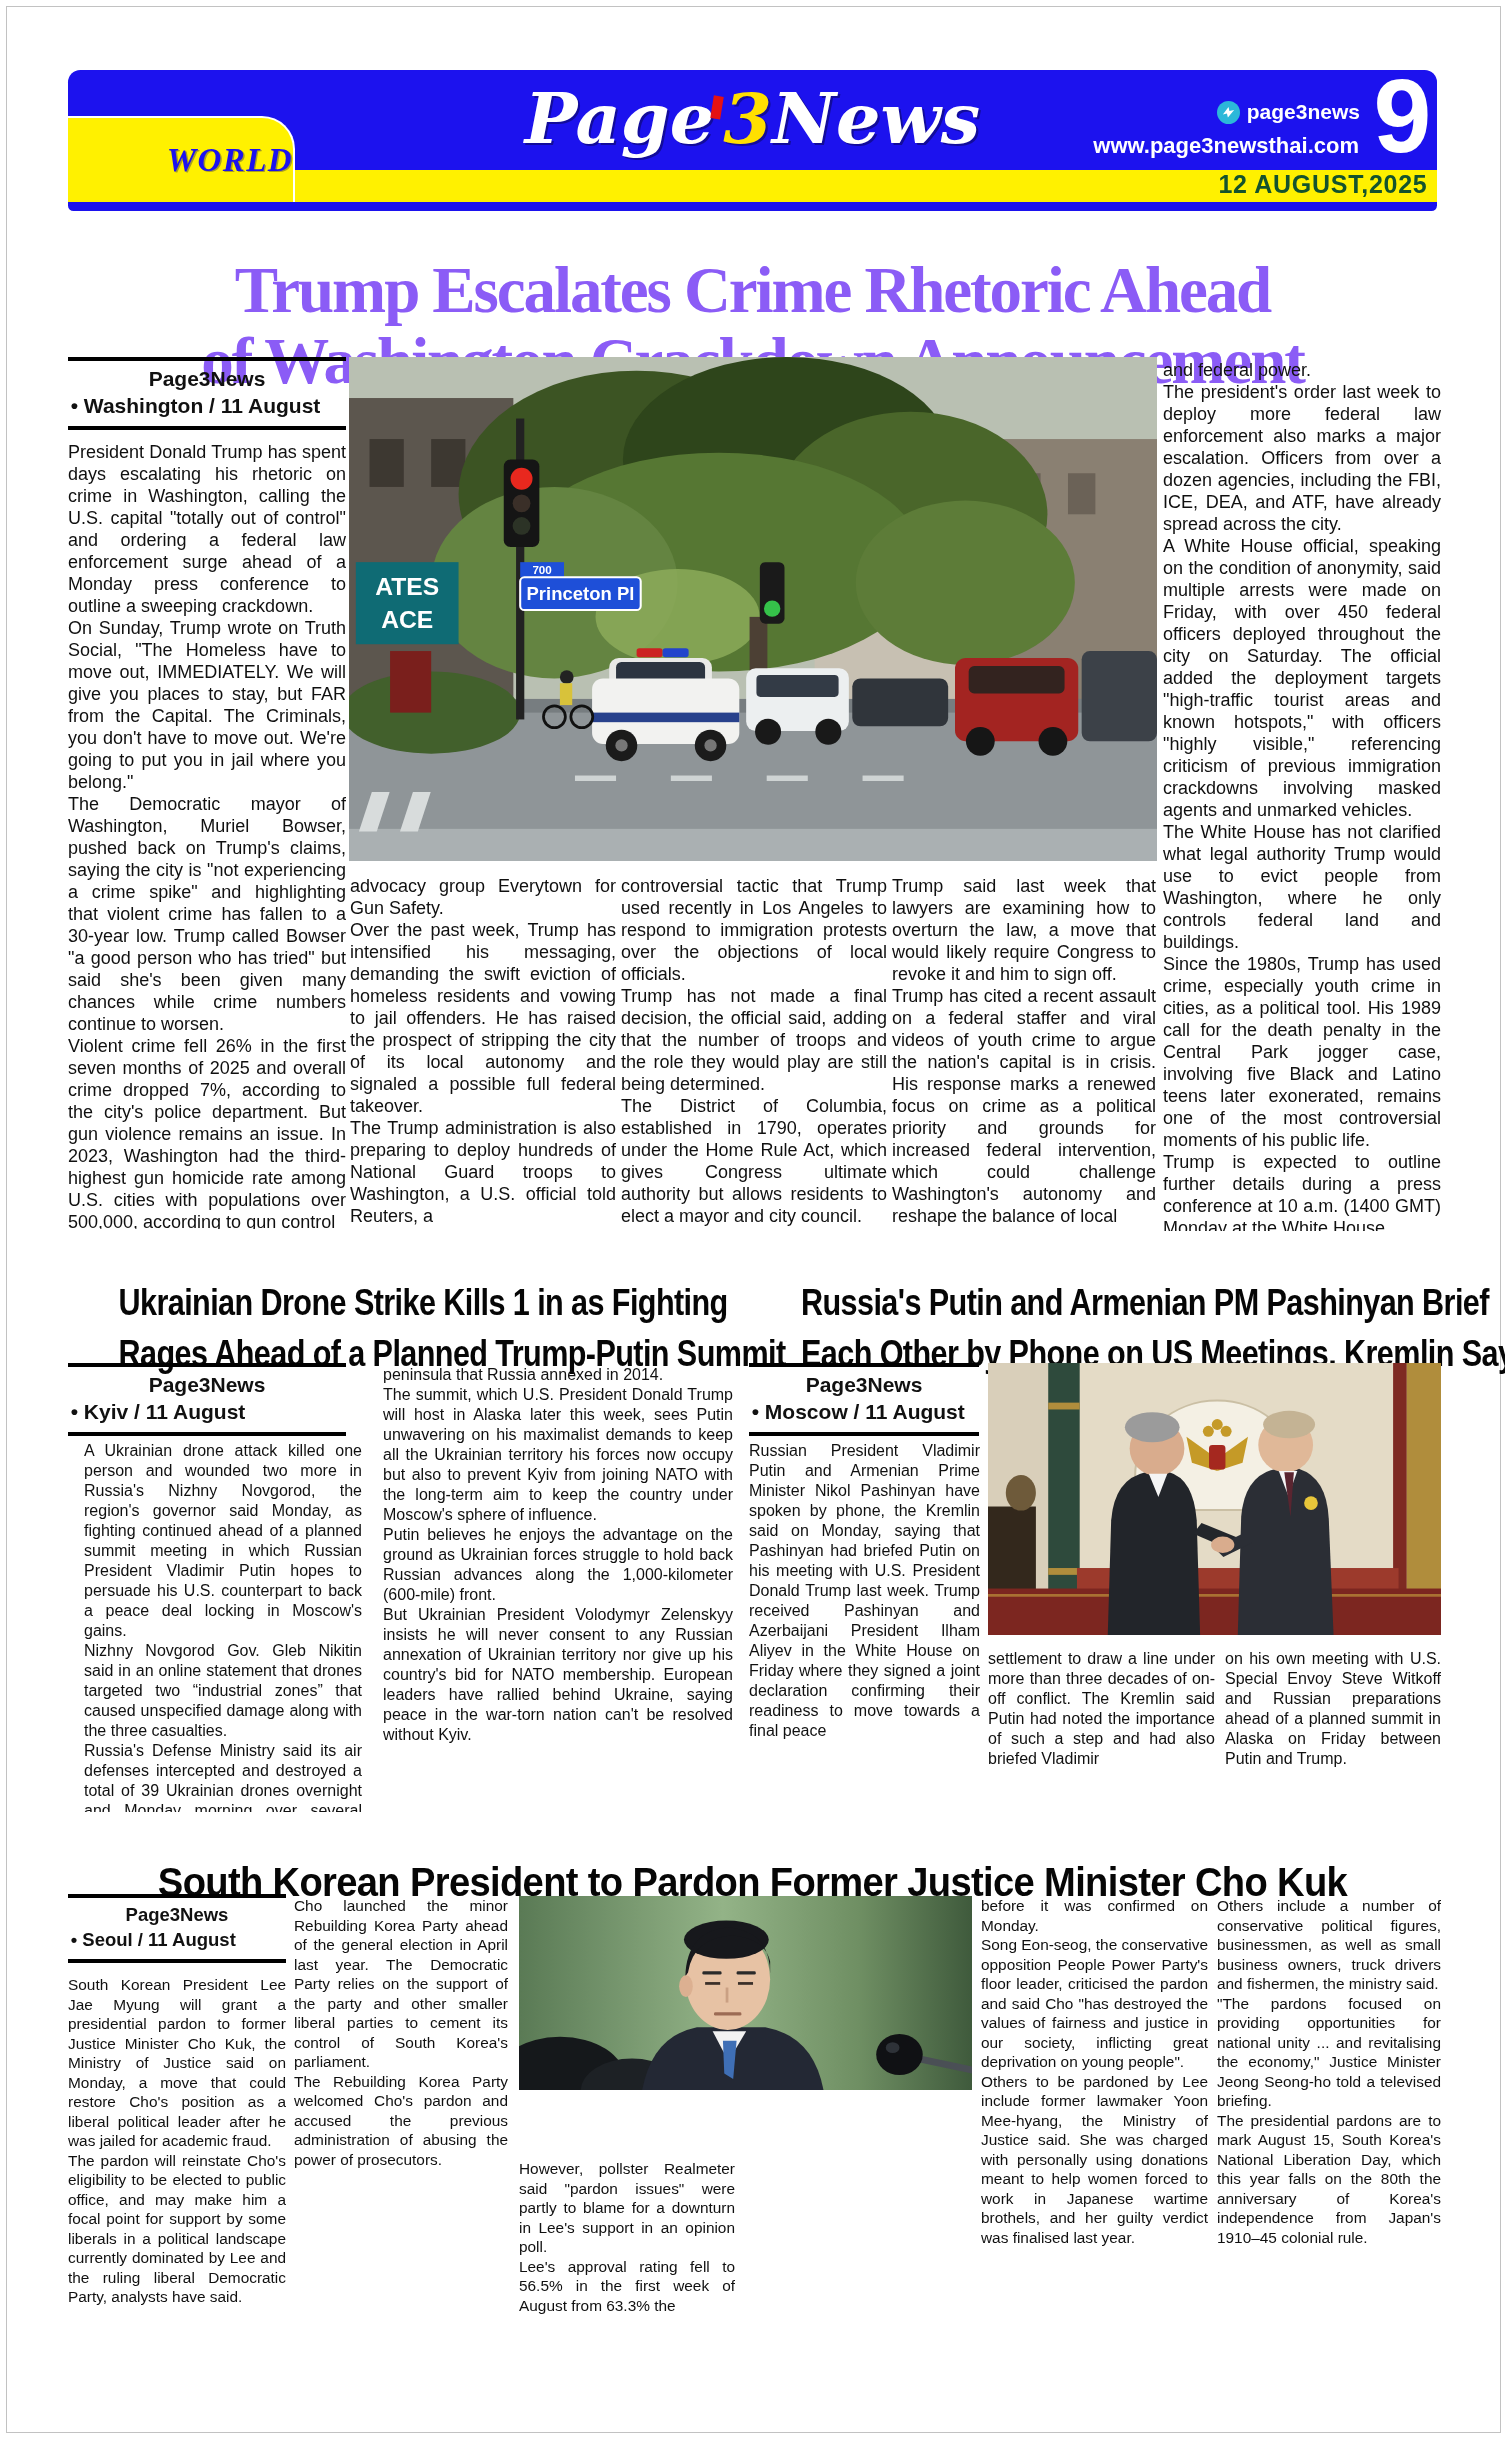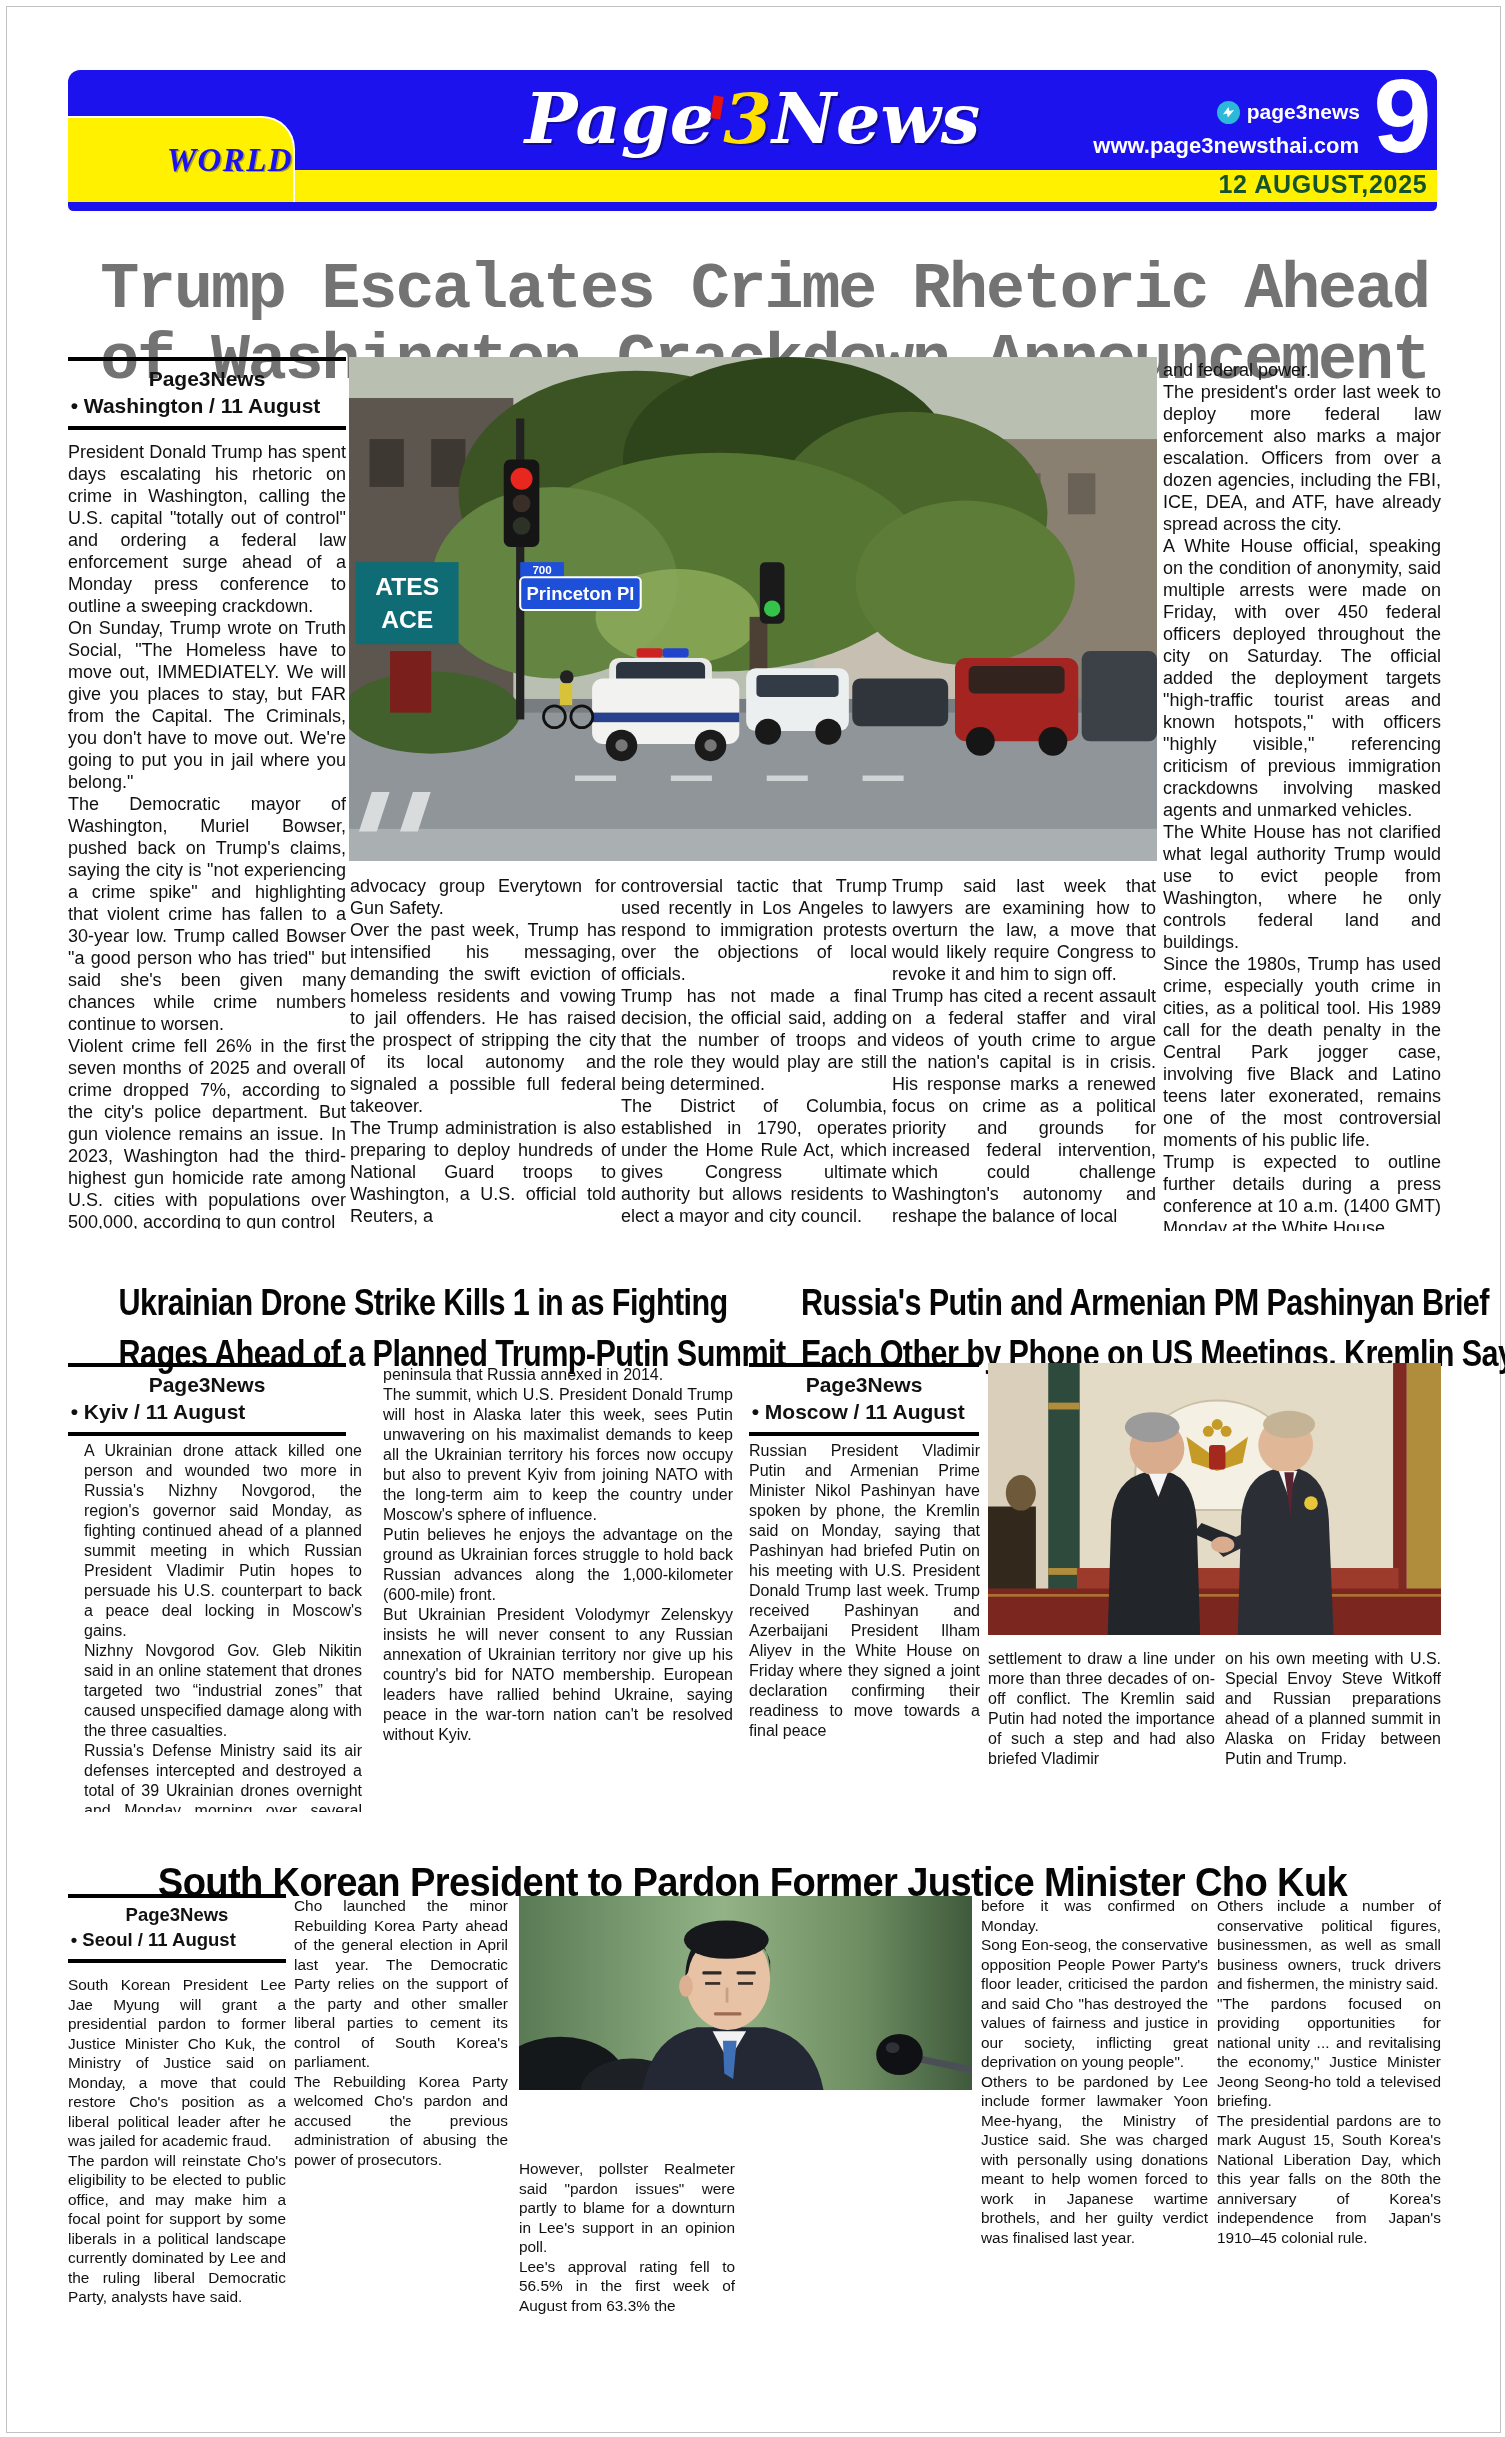--- a/index.html
+++ b/index.html
@@ -15,21 +15,21 @@
   .mh-three{color:#ffdf00;}
   .mh-red{display:inline-block;width:10.3px;height:23px;background:#e51212;margin:0 1.4px 36px -2.7px;vertical-align:middle;transform:rotate(9deg);}
   .social-row{left:1027px;top:100px;width:333px;display:flex;justify-content:flex-end;align-items:center;gap:6.8px;color:#fff;font-weight:bold;font-size:21px;z-index:2;}
   .social-icon{width:23px;height:23px;border-radius:50%;background:#2cb8d9;display:inline-flex;align-items:center;justify-content:center;}
   .website{left:958px;top:133px;width:401px;text-align:right;color:#fff;font-weight:bold;font-size:22px;z-index:2;}
   .page-num{left:1361px;top:64px;width:83px;text-align:center;color:#fff;font-weight:bold;font-size:104px;line-height:104px;z-index:2;}
   .date-bar{left:68px;top:170px;width:1369px;height:31.5px;background:#fff100;display:flex;align-items:flex-start;justify-content:flex-end;padding-right:9.6px;box-sizing:border-box;font-weight:bold;font-size:25px;letter-spacing:0.7px;color:#14532d;padding-left:44px;}
   .blue-strip{left:68px;top:202px;width:1369px;height:9px;background:#1c12ee;border-radius:0 0 5.5px 5.5px;}
 
   
-  .h1{left:80px;top:211px;width:1369px;text-align:center;font-family:Liberation Mono, monospace;font-weight:bold;font-size:65px;line-height:71px;letter-spacing:-2.1px;color:#737373;}
+  .h1{left:68px;top:211px;width:1369px;text-align:center;font-family:Liberation Serif, serif;font-weight:bold;font-size:65px;line-height:71px;letter-spacing:-2.1px;color:#8b5cf6;}
   .h-sans{font-weight:bold;text-align:center;color:#060606;}
   .h2{left:68px;top:1247px;width:674px;font-size:36px;line-height:51px;}
   .h3{left:749px;top:1247px;width:693px;font-size:36px;line-height:51px;}
   .h4{left:68px;top:1823px;width:1369px;font-size:41px;line-height:51px;}
   .hline{display:block;white-space:nowrap;transform:scaleX(.85);transform-origin:center;letter-spacing:-0.7px;}
   .h4 .hline{transform:scaleX(.93);}
 
   
   .byline{box-sizing:border-box;border-top:4.1px solid #000;border-bottom:4.1px solid #000;padding:4.1px 2.7px 6.8px 2.7px;}
   .byline .agency{text-align:center;font-weight:bold;font-size:21px;line-height:27px;}

